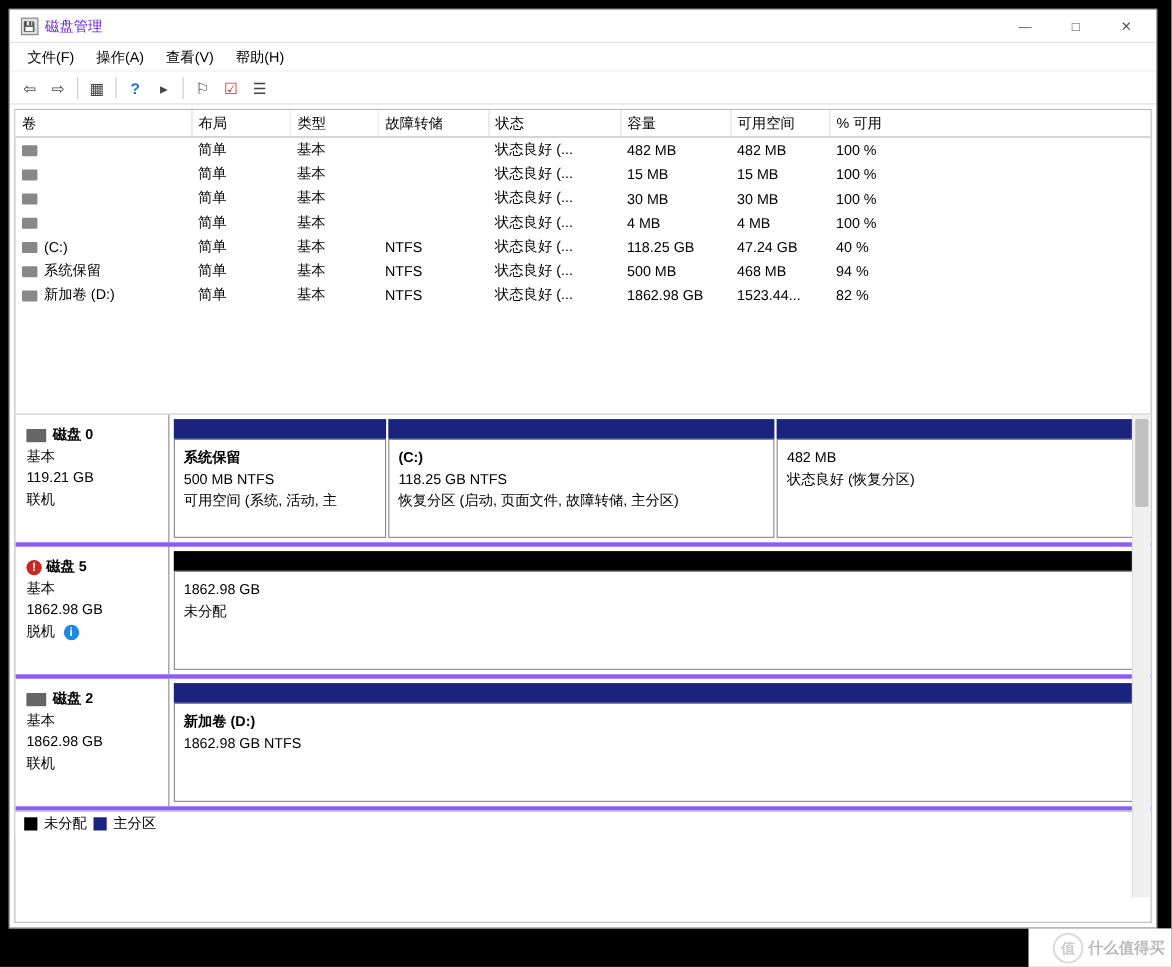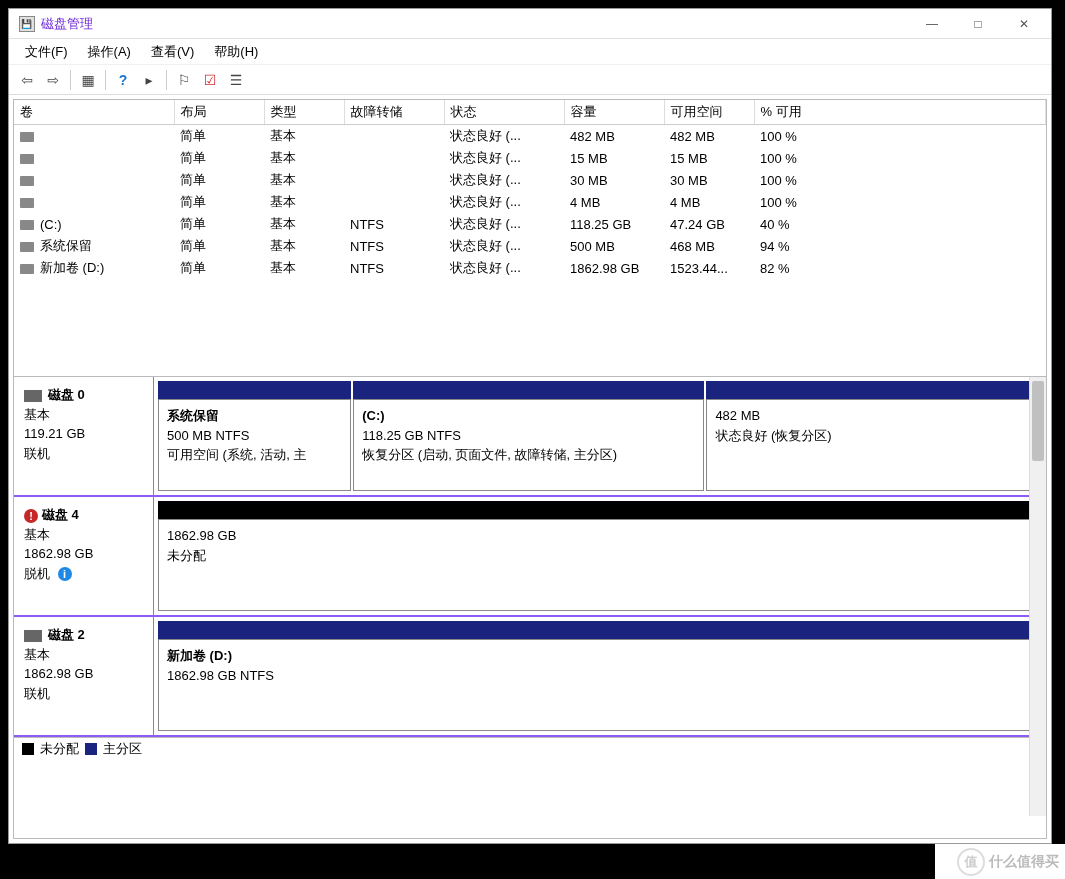--- a/index.html
+++ b/index.html
@@ -15,21 +15,21 @@
 .toolbar { height: 30px; display: flex; align-items: center; padding: 0 6px; gap: 2px; border-bottom: 1px solid #ddd; }
 .toolbar .tbtn { width: 24px; height: 24px; border: 1px solid transparent; display:flex; align-items:center; justify-content:center; font-size:14px; color:#444; cursor:pointer;}
 .toolbar .sep { width: 1px; height: 20px; background: #ccc; margin: 0 3px; }
 .content { flex: 1; display: flex; flex-direction: column; padding: 4px; gap:0; overflow:hidden;}
 .volumes-pane { border: 1px solid #bbb; height: 278px; overflow: auto; background:#fff;}
 table.volumes { width: 100%; border-collapse: collapse; font-size: 13px; }
 table.volumes th { text-align: left; font-weight: normal; padding: 3px 6px; border-right: 1px solid #ddd; border-bottom: 1px solid #ccc; background: #fff; position:sticky; top:0;}
 table.volumes td { padding: 2px 6px; white-space: nowrap; }
 .vicon { display:inline-block; width:14px; height:10px; background:#888; margin-right:6px; vertical-align:middle; border-radius:1px;}
 .graphical-pane { flex:1; border:1px solid #bbb; border-top:none; overflow-y:auto; overflow-x:hidden; background:#fff; position:relative;}
-.disk-row { display:flex; border-bottom: 2px solid #8b5cf6; min-height:120px; }
+.disk-row { display:flex; border-bottom: 4px solid #8b5cf6; min-height:120px; }
 .disk-label { width:140px; padding:8px 10px; border-right:1px solid #888; font-size:13px; line-height:1.5;}
 .disk-label .dname { font-weight:bold; }
 .disk-label .diskicon { display:inline-block; width:18px; height:12px; background:#666; margin-right:6px; vertical-align:middle;}
 .disk-label .info-icon { display:inline-block; width:14px; height:14px; border-radius:50%; background:#1e88e5; color:#fff; font-size:11px; line-height:14px; text-align:center; margin-left:4px; font-weight:bold;}
 .disk-label .err-icon { display:inline-block; width:14px; height:14px; border-radius:50%; background:#c62828; color:#fff; font-size:11px; line-height:14px; text-align:center; margin-right:4px; font-weight:bold; vertical-align:middle;}
 .disk-parts { flex:1; display:flex; flex-direction:column; padding:4px;}
 .parts-header { height:18px; display:flex; }
 .hdr-seg { background:#1a237e; margin-right:2px;}
 .hdr-seg.unalloc { background:#000; }
 .parts-body { flex:1; display:flex; }
@@ -199,21 +199,21 @@
                 </div>
                 <div class="part" style="width: 38%;">
                   <div>482 MB</div>
                   <div>状态良好 (恢复分区)</div>
                 </div>
               </div>
             </div>
           </div>
           <div class="disk-row">
             <div class="disk-label">
-              <div class="dname"><span class="err-icon">!</span><span>磁盘 4</span></div>
+              <div class="dname"><span class="err-icon">!</span><span>磁盘 5</span></div>
               <div>基本</div>
               <div>1862.98 GB</div>
               <div><span>脱机</span> <span class="info-icon">i</span></div>
             </div>
             <div class="disk-parts">
               <div class="parts-header">
                 <div class="hdr-seg unalloc" style="width: 100%;"></div>
               </div>
               <div class="parts-body">
                 <div class="part" style="width: 100%;">

